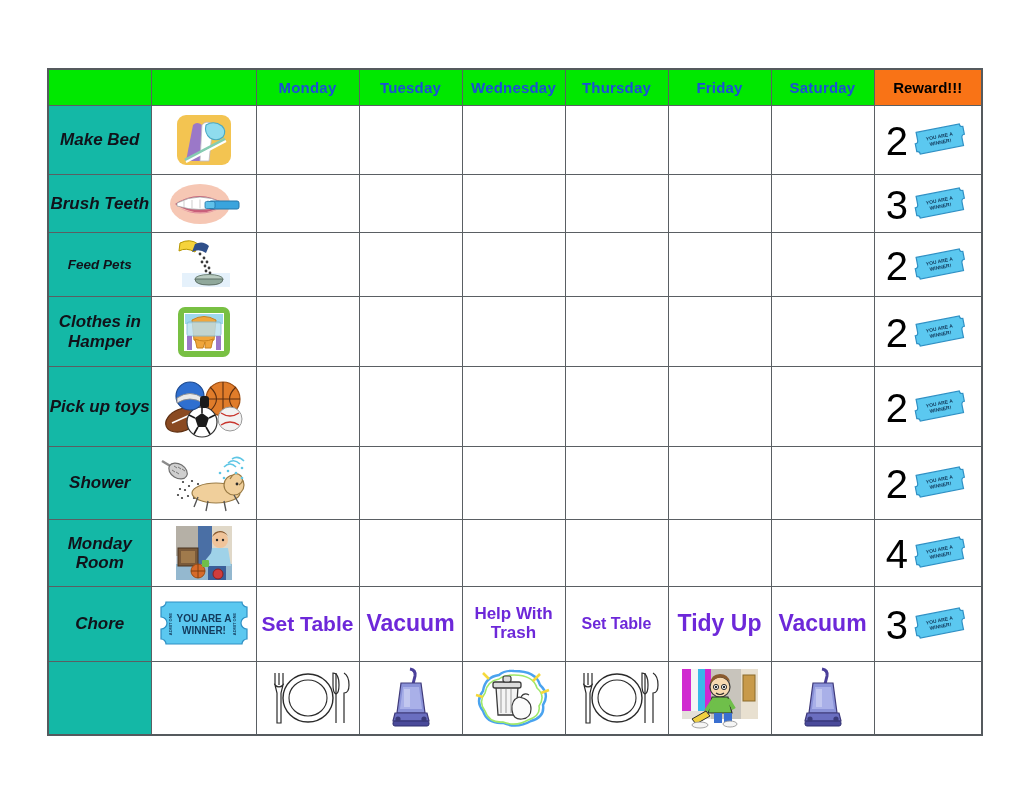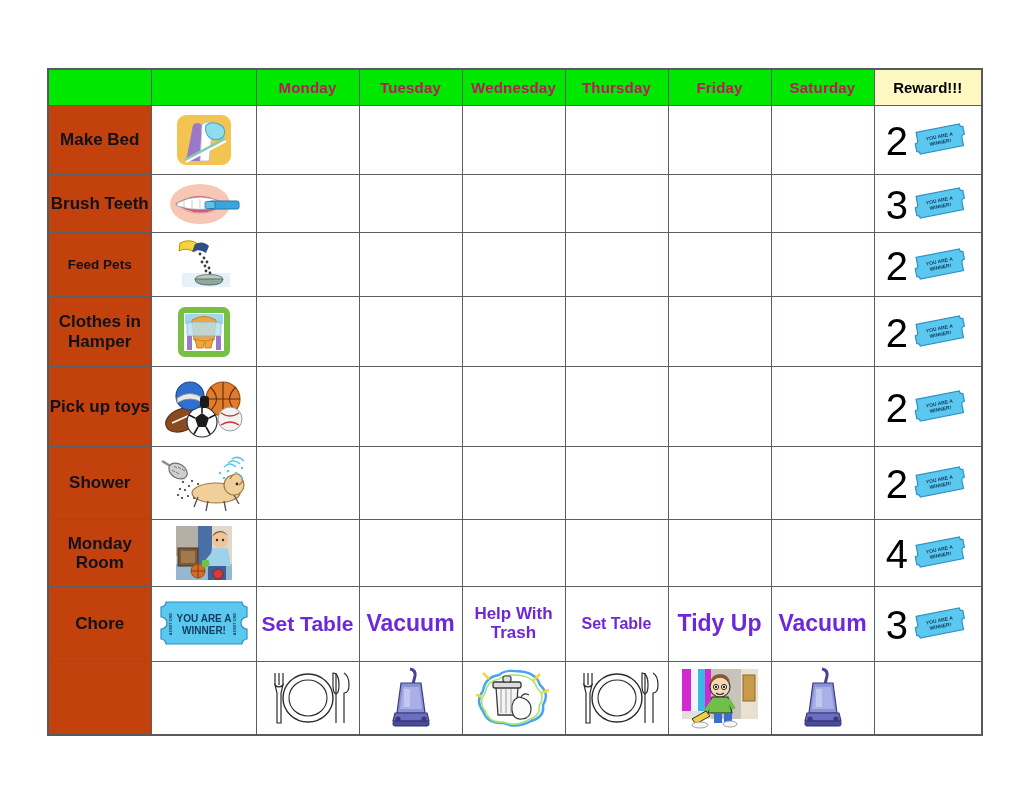--- a/index.html
+++ b/index.html
@@ -41,38 +41,39 @@
   col.c-pic    { width: 105px; }
   col.c-day    { width: 103px; }
   col.c-reward { width: 108px; }
 
   
   .hdr {
     background: #00e800;
     height: 35px;
     font-weight: bold;
     font-size: 15px;
-    color: #be185d;
+    color: #1d4ed8;
     letter-spacing: 0.2px;
   }
   .hdr-reward {
-    background: #fef9c3;
+    background: #f97316;
     font-weight: bold;
     font-size: 15px;
     color: #000000;
   }
 
   
   .lbl {
-    background: #c2410c;
+    background: #14b8a6;
     font-weight: bold;
     font-size: 17px;
     color: #11121a;
     line-height: 1.12;
     padding: 0 3px;
+    font-style: italic;
   }
   .lbl.small { font-size: 13.5px; }
   .lbl.blank { }
 
   .pic-cell { background:#ffffff; }
   .day-cell { background:#ffffff; }
 
   
   .reward-cell {
     background: #ffffff;

